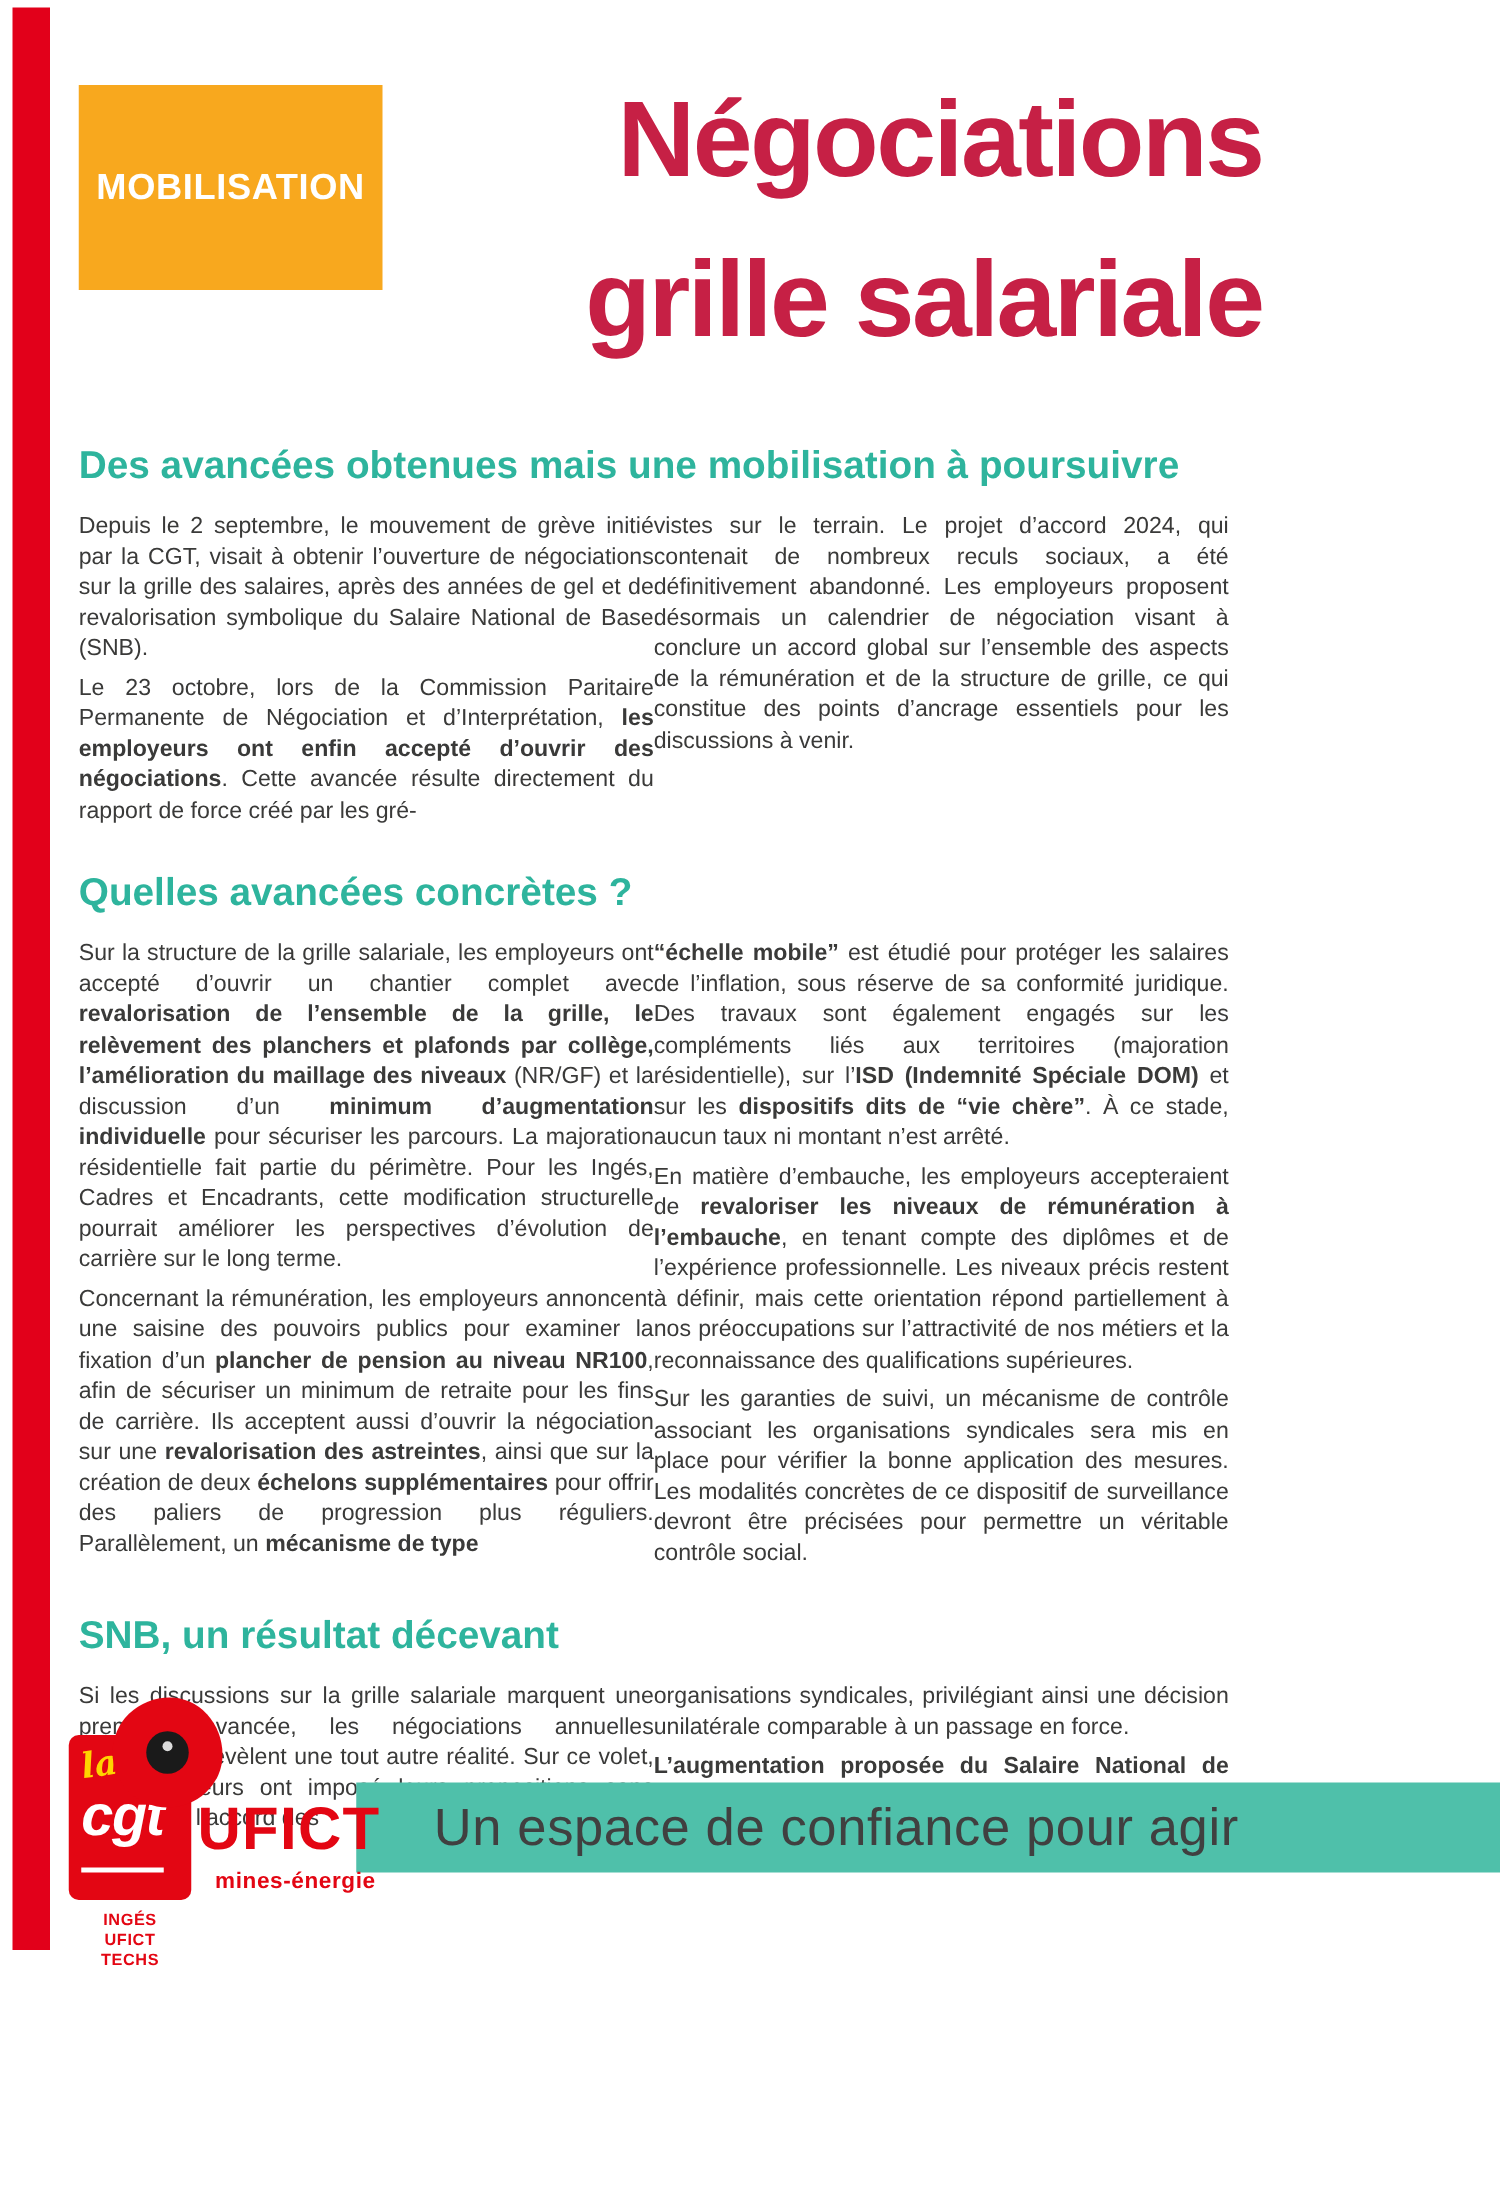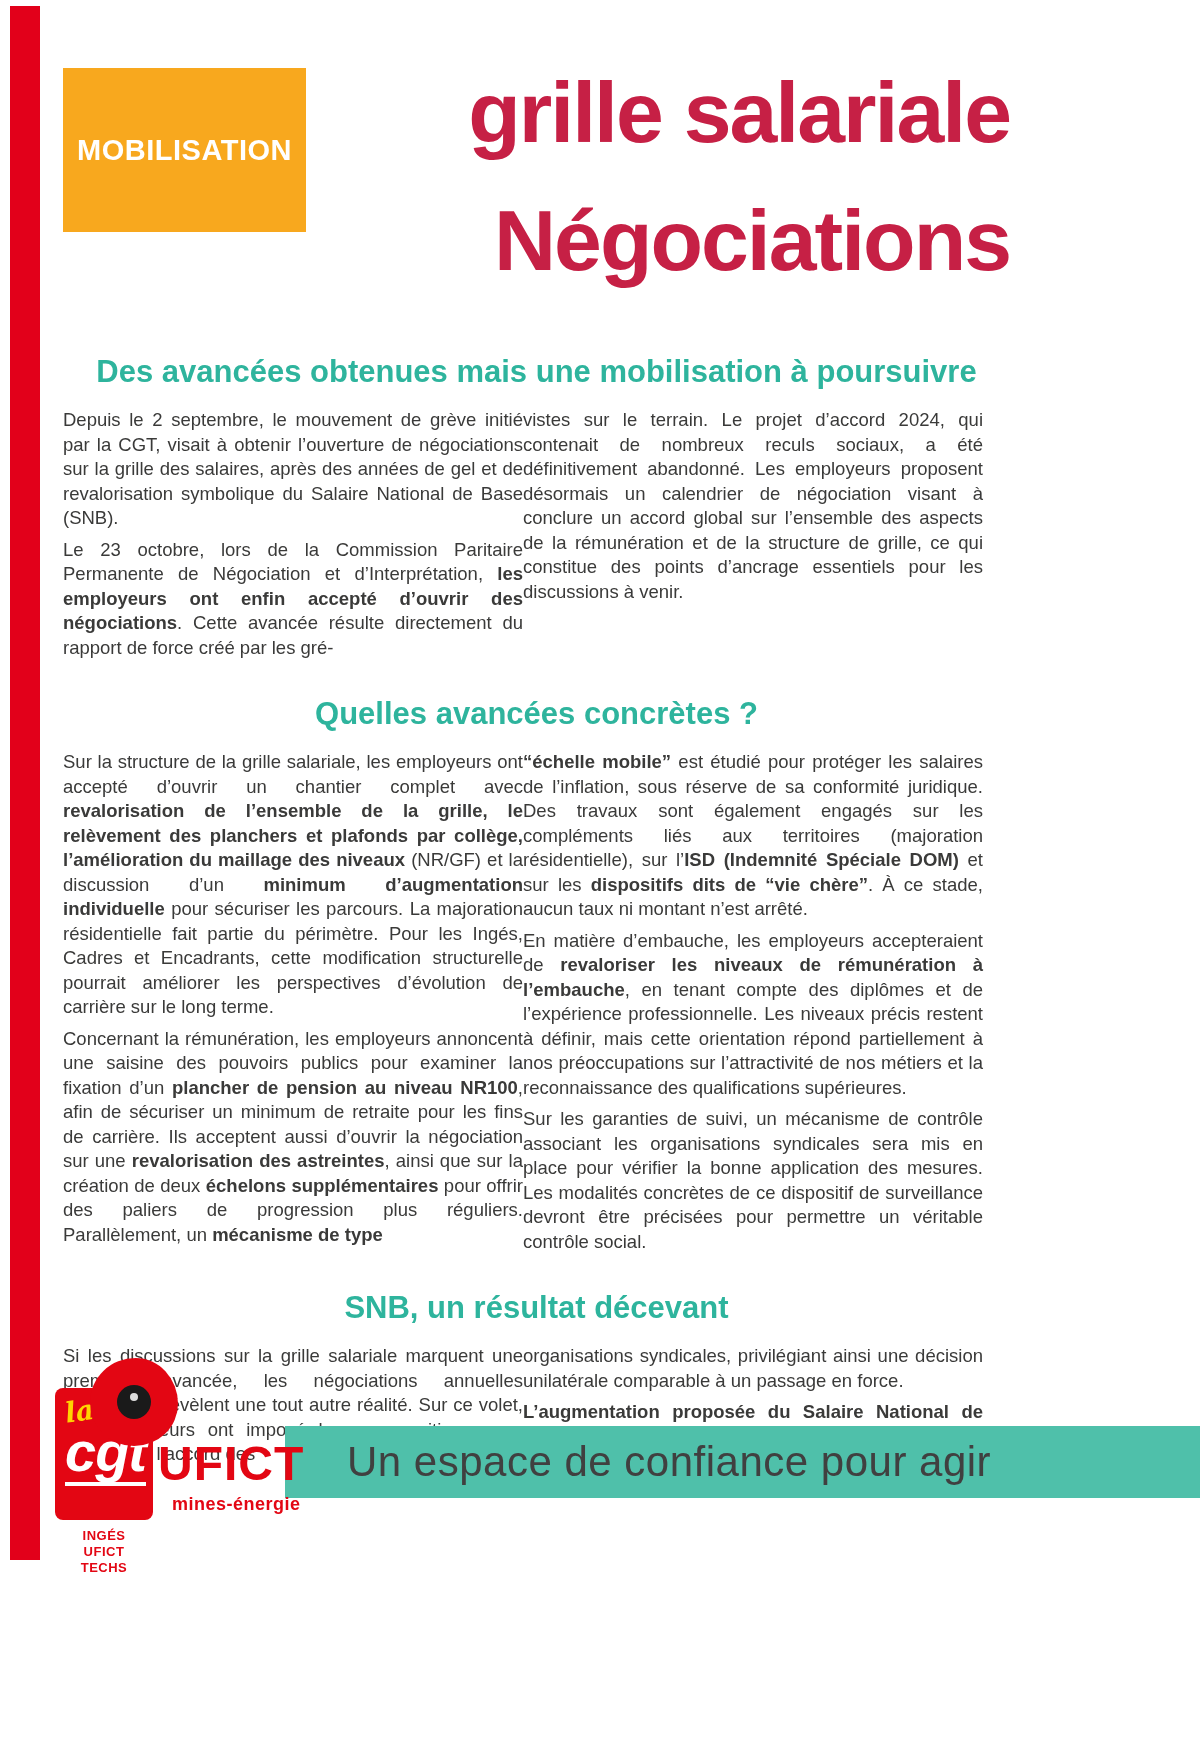--- a/index.html
+++ b/index.html
@@ -18,35 +18,35 @@
 
   .title { position:absolute; top:48px; right:190px; text-align:right;
            color:var(--title_red,#c62045); font-weight:bold; font-size:86px;
            line-height:128px; letter-spacing:-2px; }
   .title-line { display:block; }
 
   
   .content { position:absolute; left:63px; top:354px; width:947px; }
   .section { margin-bottom:36px; }
   .section-heading { color:var(--teal,#2eb49d); font-size:31px; font-weight:bold;
-                     line-height:36px; margin-bottom:18px;text-align:center; }
+                     line-height:36px; margin-bottom:18px; }
   .cols { display:flex; }
   .col { width:460px; }
   .col p { font-size:18.5px; line-height:24.5px; text-align:justify; hyphens:auto; }
   .col p + p { margin-top:7px; }
   .col b { font-weight:bold; }
 
   
   .cgt-box { position:absolute; left:55px; top:1388px; width:98px; height:132px;
              background:var(--logo_red,#e30613); border-radius:8px; z-index:2;
              padding:8px 10px; color:#fff; }
   .cgt-la { display:block; font-family:"DejaVu Serif", serif; font-style:italic; font-weight:bold;
             color:#ffd400; font-size:28px; line-height:30px; transform:rotate(-8deg); width:40px; }
-  .cgt-name { display:inline-block; font-style:italic; font-weight:bold; font-size:56px;
-              line-height:52px; letter-spacing:-1px; border-bottom:4px solid #fff; padding-bottom:4px; }
+  .cgt-name { display:inline-block; font-style:italic; font-weight:bold; font-size:46px;
+              line-height:52px; letter-spacing:-1px; border-bottom:4px solid #fff; padding-bottom:16px; }
   .cgt-sub { position:absolute; left:55px; top:1528px; width:98px; text-align:center;
              color:var(--logo_red,#e30613); font-size:13px; font-weight:bold; line-height:16px;
              letter-spacing:.5px; }
   .poppy { position:absolute; left:90px; top:1358px; width:88px; height:88px; z-index:3;
            background:var(--logo_red,#e30613);
            border-radius:52% 48% 50% 50% / 50% 52% 48% 50%; }
   .poppy::after { content:""; position:absolute; left:50%; top:50%; width:34px; height:34px;
                   transform:translate(-50%,-50%); background:#1a1a1a; border-radius:50%; }
   .poppy::before { content:""; position:absolute; left:46%; top:40%; width:8px; height:8px;
                    background:#fff; border-radius:50%; opacity:.85; z-index:4; }
@@ -65,22 +65,22 @@
 
 <div class="page">
 
   <div class="left-stripe"></div>
 
   <div class="tag-box">
     <span>MOBILISATION</span>
   </div>
 
   <div class="title">
+    <span class="title-line">Négociations</span>
     <span class="title-line">grille salariale</span>
-    <span class="title-line">Négociations</span>
   </div>
 
   <main class="content">
       <section class="section">
         <h2 class="section-heading">Des avancées obtenues mais une mobilisation à poursuivre</h2>
         <div class="cols">
           <div class="col">
             <p><span>Depuis le 2 septembre, le mouvement de grève initié par la CGT, visait à obtenir l’ouverture de négociations sur la grille des salaires, après des années de gel et de revalorisation symbolique du Salaire National de Base (SNB).</span></p>
             <p><span>Le 23 octobre, lors de la Commission Paritaire Permanente de Négociation et d’Interprétation, </span><b>les employeurs ont enfin accepté d’ouvrir des négociations</b><span>. Cette avancée résulte directement du rapport de force créé par les gré-</span></p>
           </div>

